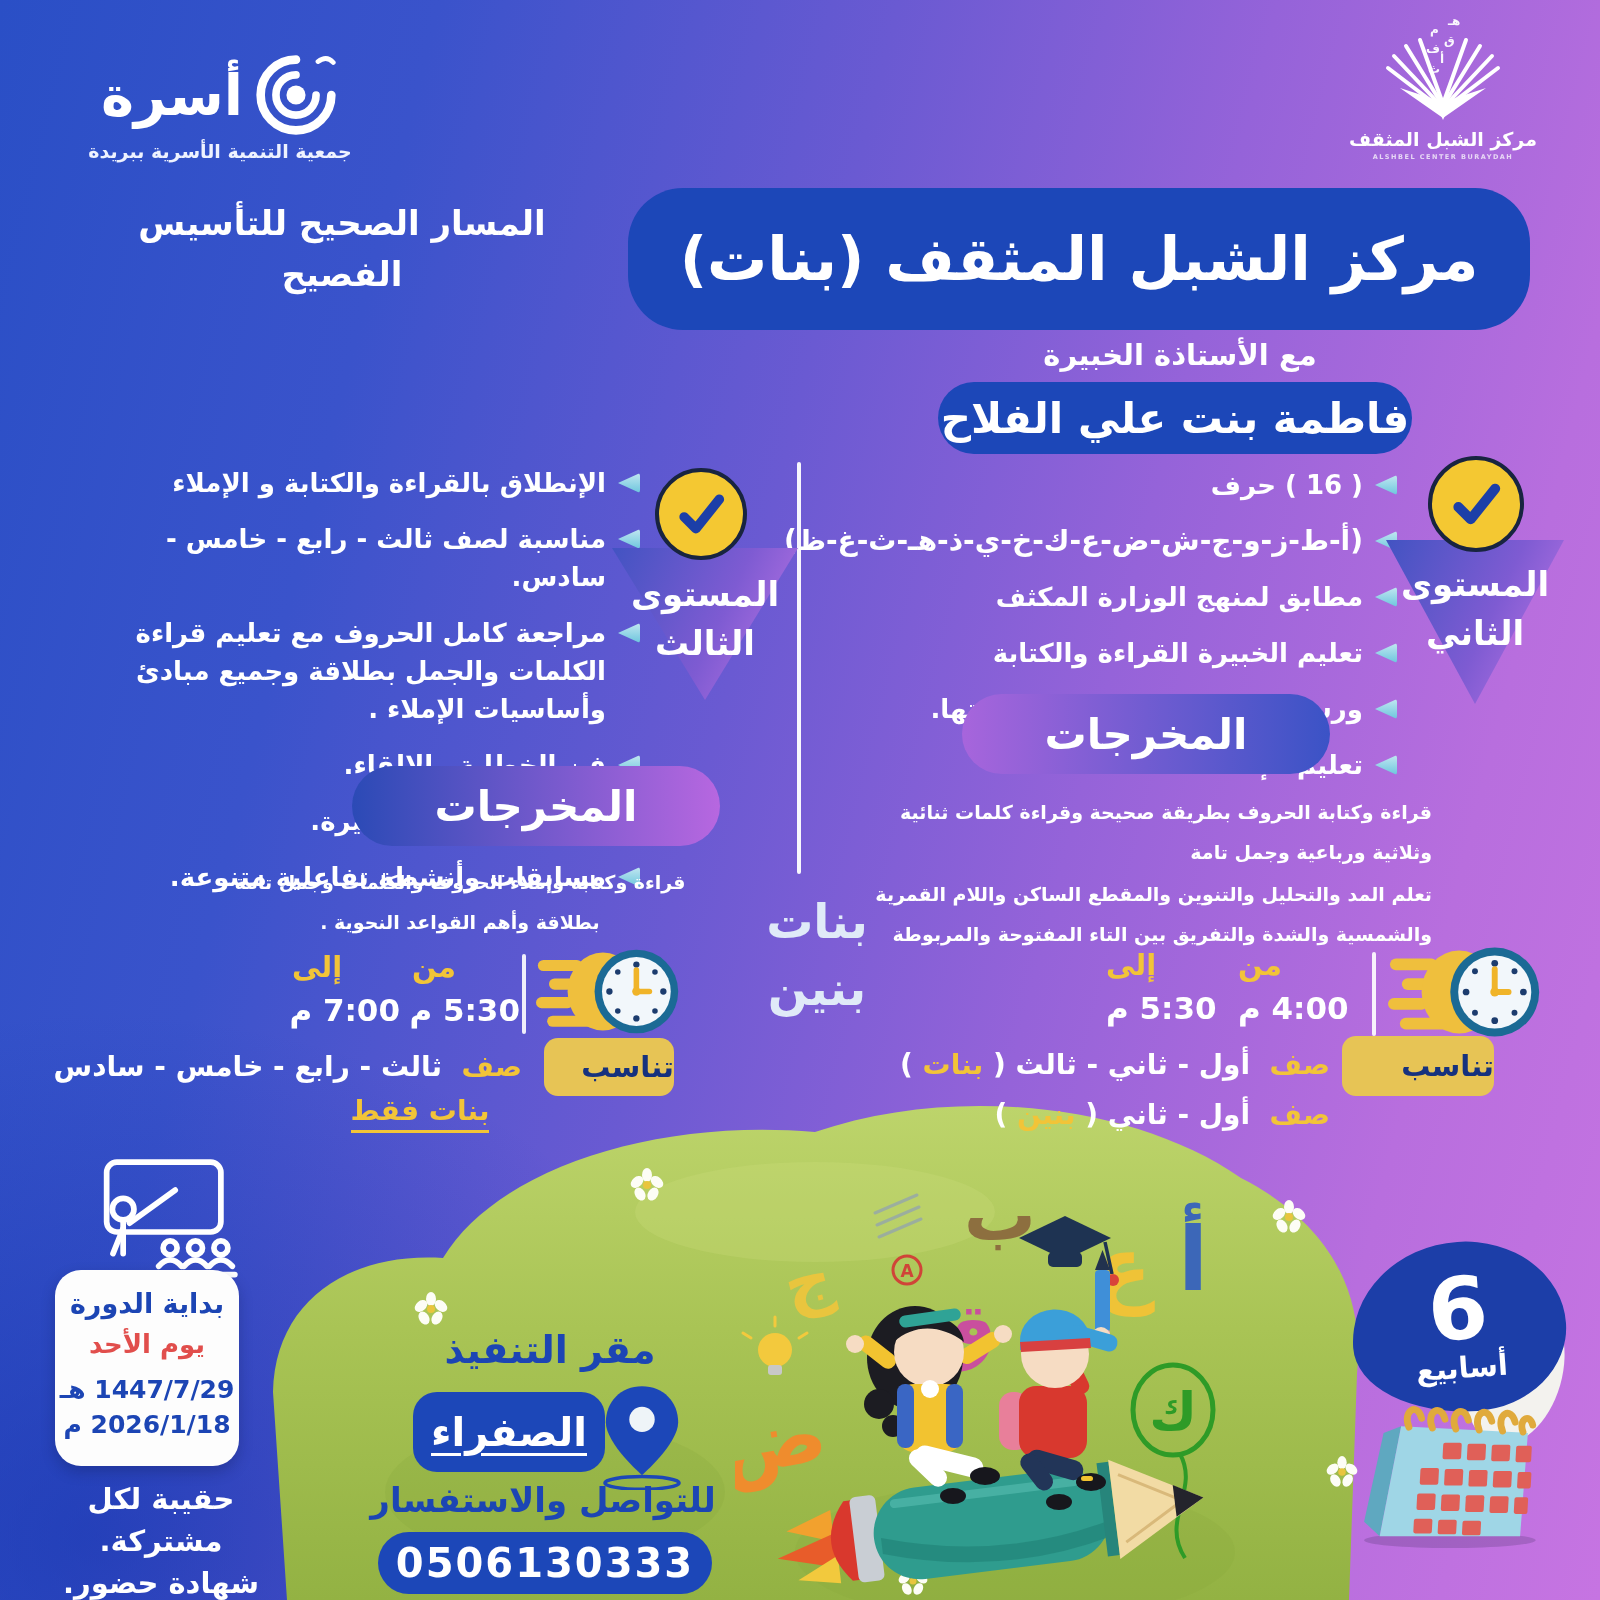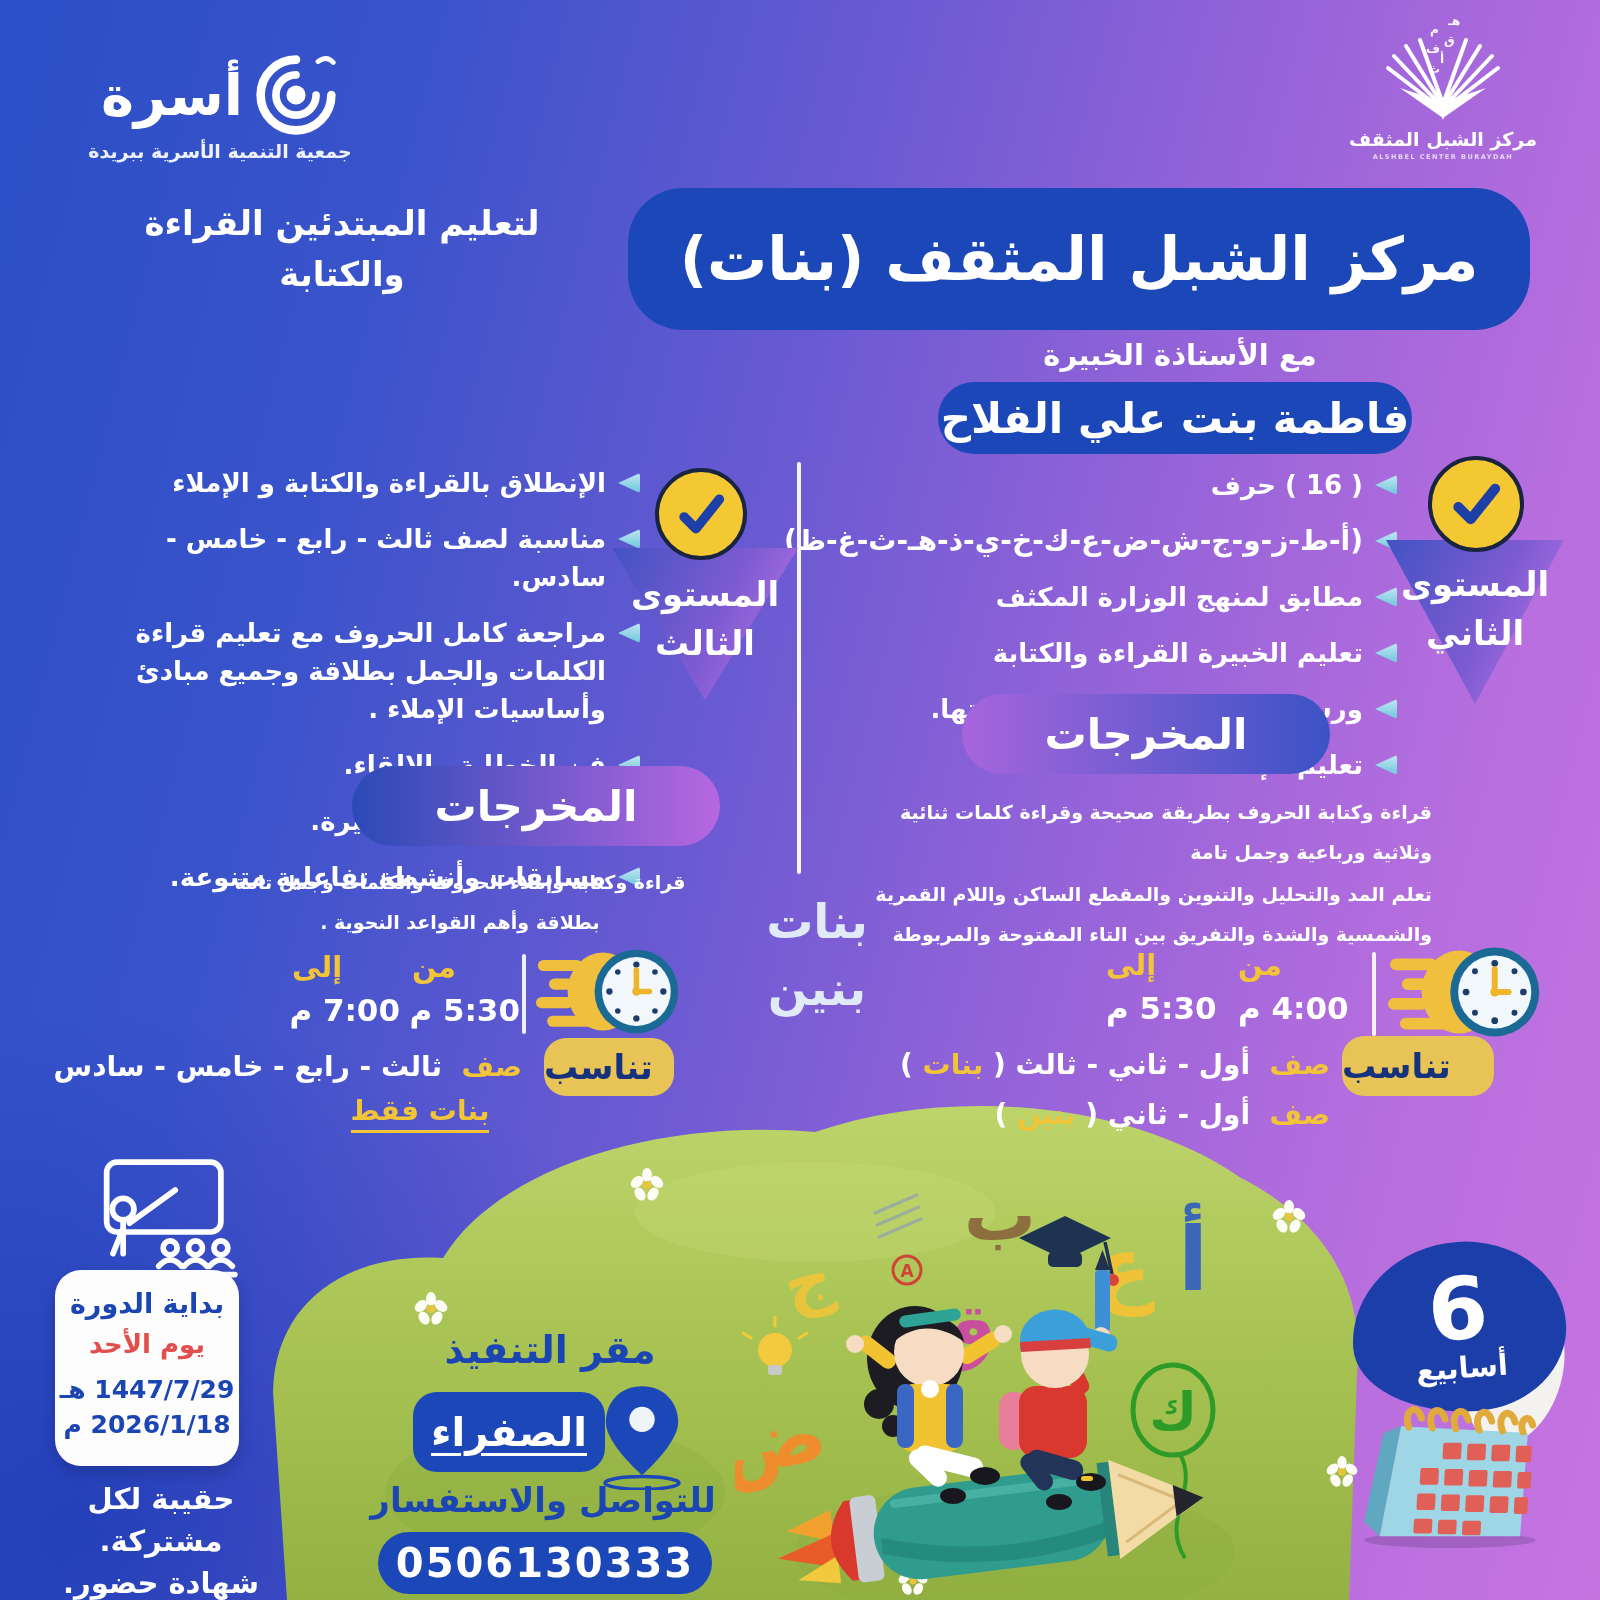--- a/index.html
+++ b/index.html
@@ -46,21 +46,21 @@
   .out-pill{height:80px;border-radius:40px;display:flex;align-items:center;justify-content:center;font-size:42px;color:#fff}
   .out-pill-r{left:962px;top:694px;width:368px;background:linear-gradient(90deg,#a765dc,#3b53c6)}
   .out-pill-l{left:352px;top:766px;width:368px;background:linear-gradient(90deg,#2b4ab6,#b767e0)}
   .out-text{color:#fff;font-size:19px;line-height:40px}
   
   .vbar{width:4px;background:rgba(255,255,255,.9);border-radius:2px}
   .fromto{display:flex;justify-content:space-between;direction:rtl}
   .fromto .col{text-align:left}
   .fromto .lab{font-size:29px;color:#f2c438}
   .fromto .tim{font-size:31px;color:#fff;margin-top:8px;white-space:nowrap}
-  .tanasub{background:#e7c455;color:#16327e;border-radius:22px;display:flex;align-items:center;justify-content:flex-end;font-size:34px}
+  .tanasub{background:#e7c455;color:#16327e;border-radius:14px;display:flex;align-items:center;justify-content:flex-start;font-size:29px}
   .fitline{font-size:28px;line-height:50px;color:#fff;text-align:right;white-space:nowrap}
   .girls-only{border-bottom:3px solid #f2c438;padding-bottom:3px}
   .audience{left:742px;top:898px;width:150px;text-align:center;color:#e0eaf8;font-size:47px;line-height:1.0}
   .audience div{margin-bottom:20px}
   
   .start-card{left:55px;top:1270px;width:184px;height:196px;background:#fdfdfd;border-radius:26px;
     box-shadow:0 6px 14px rgba(10,20,60,.25);text-align:center;padding-top:18px}
   .start-card .t1{font-size:27px;color:#1c45b4}
   .start-card .t2{font-size:26px;color:#e14e4c;margin-top:10px}
   .start-card .t3{font-size:25px;color:#1c45b4;margin-top:16px}
@@ -198,21 +198,21 @@
       <path d="M58,74 L65,90 L72,74 Z" fill="#fff"></path>
     </svg>
     <div class="center-name">مركز الشبل المثقف</div>
     <div class="center-sub">ALSHBEL CENTER BURAYDAH</div>
   </div>
 
   <div class="abs title-pill">
     <span>مركز الشبل المثقف (بنات)</span>
   </div>
   <div class="abs tagline">
-    <div>لتعليم المبتدئين القراءة والكتابة</div>
+    <div>المسار الصحيح للتأسيس الفصيح</div>
   </div>
   <div class="abs teacher-intro">مع الأستاذة الخبيرة</div>
   <div class="abs pill bluepill teacher-pill">
     <span>فاطمة بنت علي الفلاح</span>
   </div>
 
   <div class="abs divider-v"></div>
 
   <div class="abs bullets bullets-l2">
     <div class="bullet">

